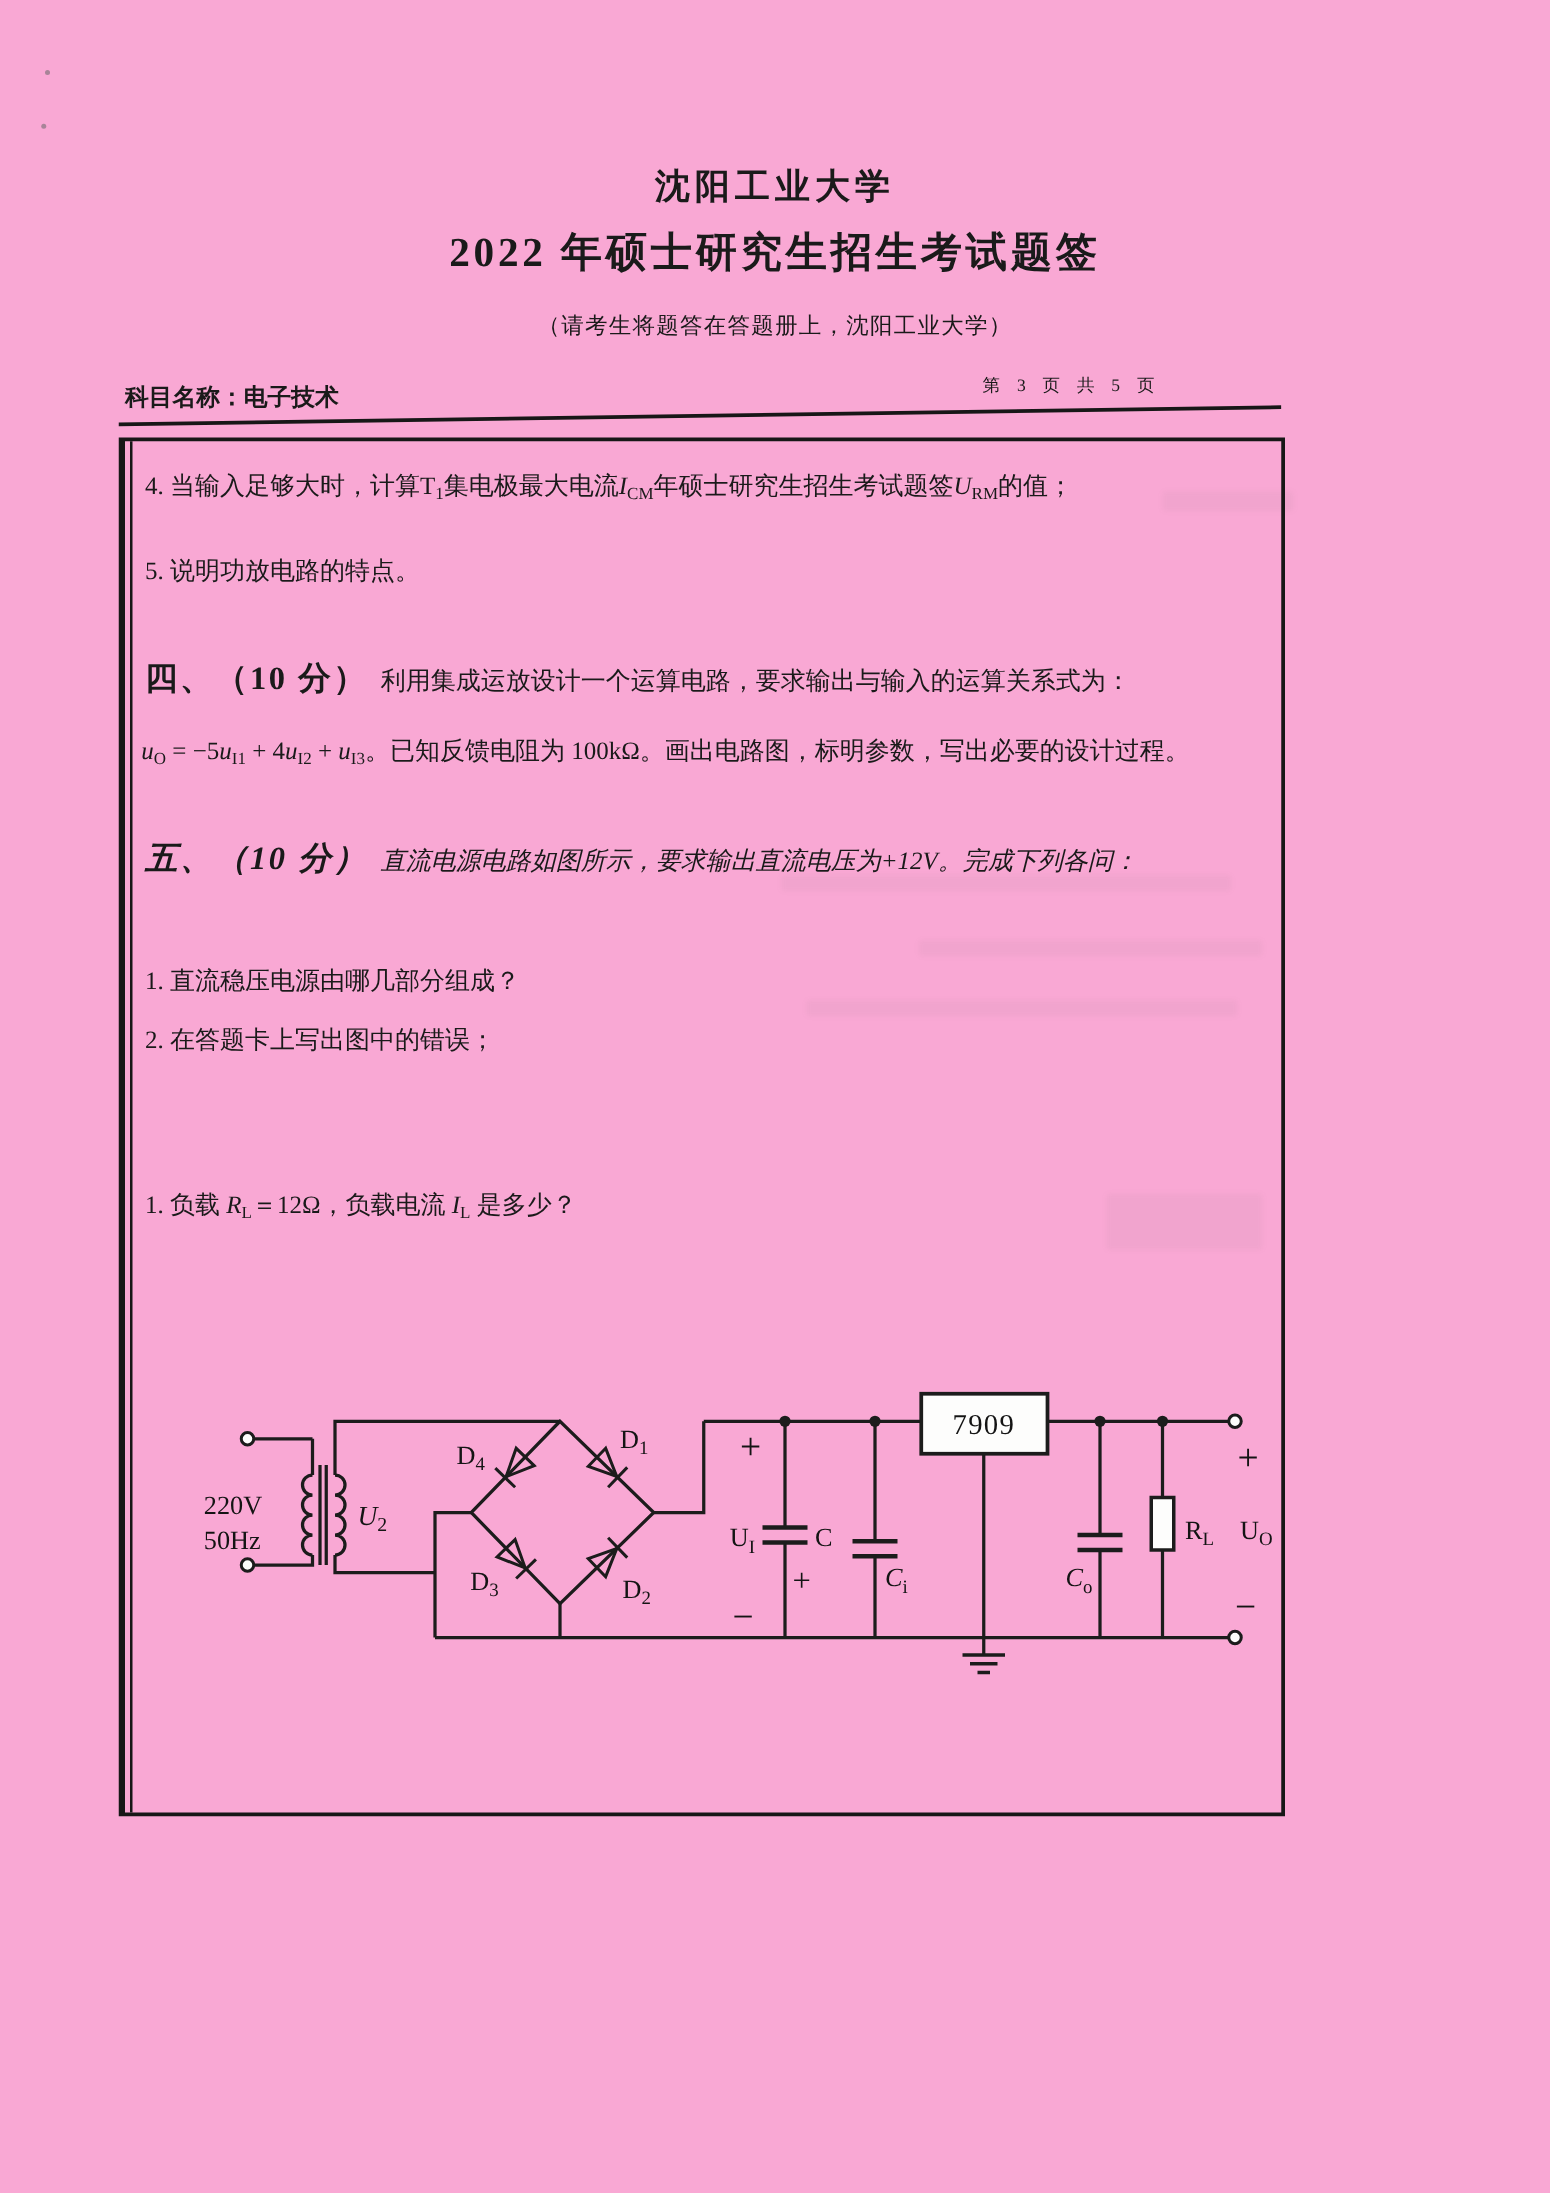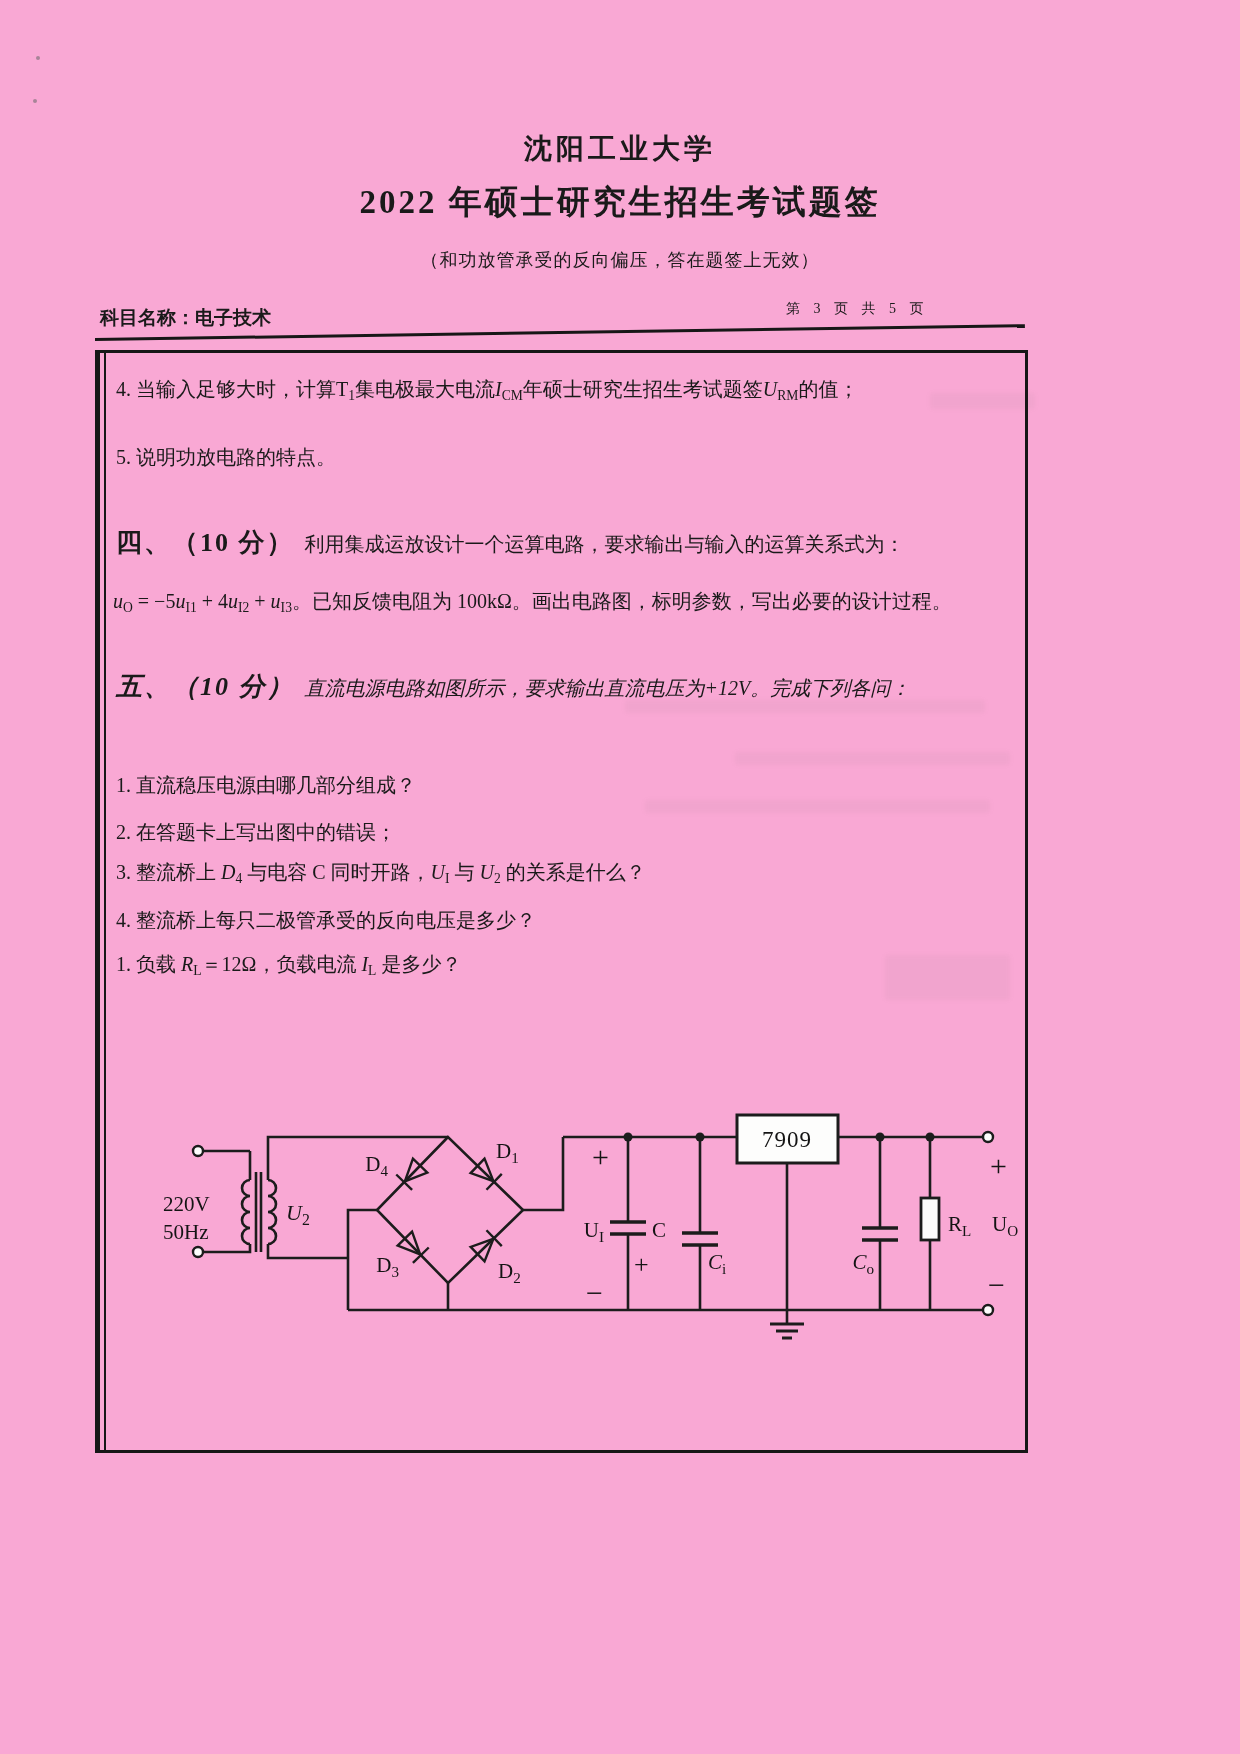--- a/index.html
+++ b/index.html
@@ -36,21 +36,21 @@
   <div class="abs speck" style="left:33px;top:99px;"></div>
 
   <div class="abs bleed" style="left:930px;top:393px;width:105px;height:16px;"></div>
   <div class="abs bleed" style="left:625px;top:700px;width:360px;height:13px;"></div>
   <div class="abs bleed" style="left:735px;top:752px;width:275px;height:13px;"></div>
   <div class="abs bleed" style="left:645px;top:800px;width:345px;height:13px;"></div>
   <div class="abs bleed" style="left:885px;top:955px;width:125px;height:45px;"></div>
 
   <div class="abs center-text university">沈阳工业大学</div>
   <div class="abs center-text examtitle">2022 年硕士研究生招生考试题签</div>
-  <div class="abs center-text examnote">（和功放管承受的反向偏压，答在题签上无效）</div>
+  <div class="abs center-text examnote">（请考生将题答在答题册上，沈阳工业大学）</div>
 
   <div class="abs subject">科目名称：电子技术</div>
   <div class="abs pageinfo">第 3 页 共 5 页</div>
   <div class="abs header-rule"></div>
 
   <div class="abs main-box"></div>
   <div class="abs box-inner-left"></div>
 
   <div class="abs qline" style="top:374px;"><span>4. 当输入足够大时，计算T</span><span class="sg-sub">1</span><span>集电极最大电流</span><span class="sg-i">I</span><span class="sg-sub">CM</span><span>年硕士研究生招生考试题签</span><span class="sg-i">U</span><span class="sg-sub">RM</span><span>的值；</span></div>
   <div class="abs qline" style="top:442px;"><span>5. 说明功放电路的特点。</span></div>
@@ -58,22 +58,20 @@
   <div class="abs qline" style="top:528px;">
     <span class="sec-head">四、（10 分）</span><span class="sec-body">利用集成运放设计一个运算电路，要求输出与输入的运算关系式为：</span>
   </div>
   <div class="abs qline" style="top:586px;left:113px;"><span class="sg-i">u</span><span class="sg-sub">O</span><span> = −5</span><span class="sg-i">u</span><span class="sg-sub">I1</span><span> + 4</span><span class="sg-i">u</span><span class="sg-sub">I2</span><span> + </span><span class="sg-i">u</span><span class="sg-sub">I3</span><span>。已知反馈电阻为 100kΩ。画出电路图，标明参数，写出必要的设计过程。</span></div>
 
   <div class="abs qline" style="top:672px;font-style:italic;">
     <span class="sec-head">五、（10 分）</span><span class="sec-body">直流电源电路如图所示，要求输出直流电压为+12V。完成下列各问：</span>
   </div>
   <div class="abs qline" style="top:770px;"><span>1. 直流稳压电源由哪几部分组成？</span></div>
   <div class="abs qline" style="top:817px;"><span>2. 在答题卡上写出图中的错误；</span></div>
-  <div class="abs qline" style="top:857px;"><span>3. 整流桥上 </span><span class="sg-i">D</span><span class="sg-sub">4</span><span> 与电容 C 同时开路，</span><span class="sg-i">U</span><span class="sg-sub">I</span><span> 与 </span><span class="sg-i">U</span><span class="sg-sub">2</span><span> 的关系是什么？</span></div>
-  <div class="abs qline" style="top:905px;"><span>4. 整流桥上每只二极管承受的反向电压是多少？</span></div>
   <div class="abs qline" style="top:949px;"><span>1. 负载 </span><span class="sg-i">R</span><span class="sg-sub">L</span><span>＝12Ω，负载电流 </span><span class="sg-i">I</span><span class="sg-sub">L</span><span> 是多少？</span></div>
 
   <svg class="abs" style="left:150px;top:1105px;" width="880" height="260" viewBox="150 1105 880 260">
 
     <g stroke="#1c1c1c" stroke-width="2.6" fill="none">
       <path d="M203 1151 H250 M250 1151 V1180"></path>
       <path d="M250 1244 V1252 H203"></path>
       <path d="M268 1180 V1137 H448"></path>
       <path d="M268 1244 V1258 H348"></path>
       <path d="M377 1210 H348 V1310"></path>

